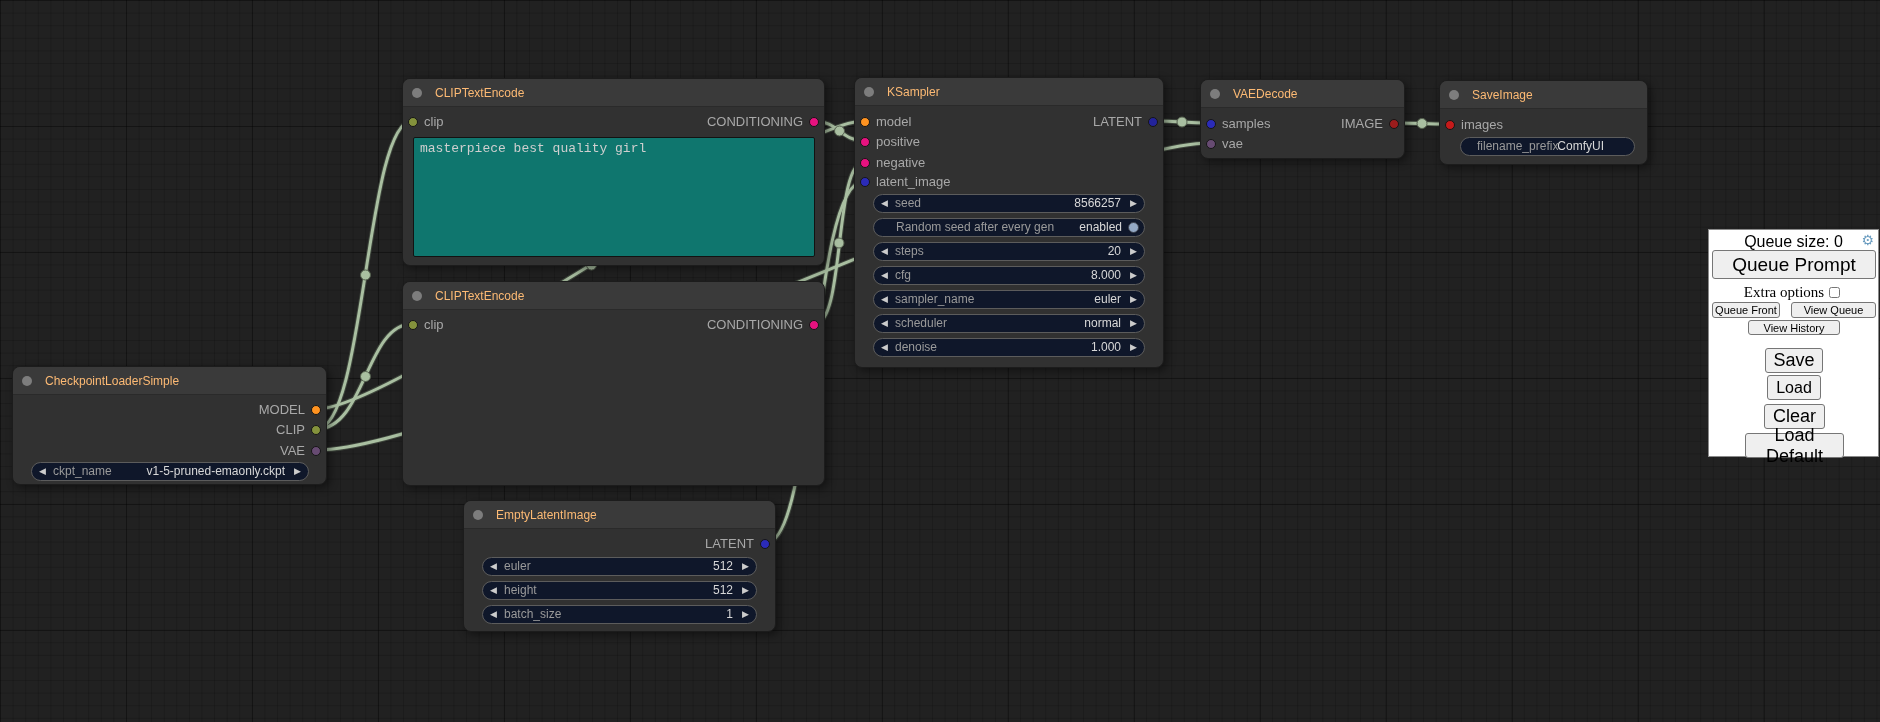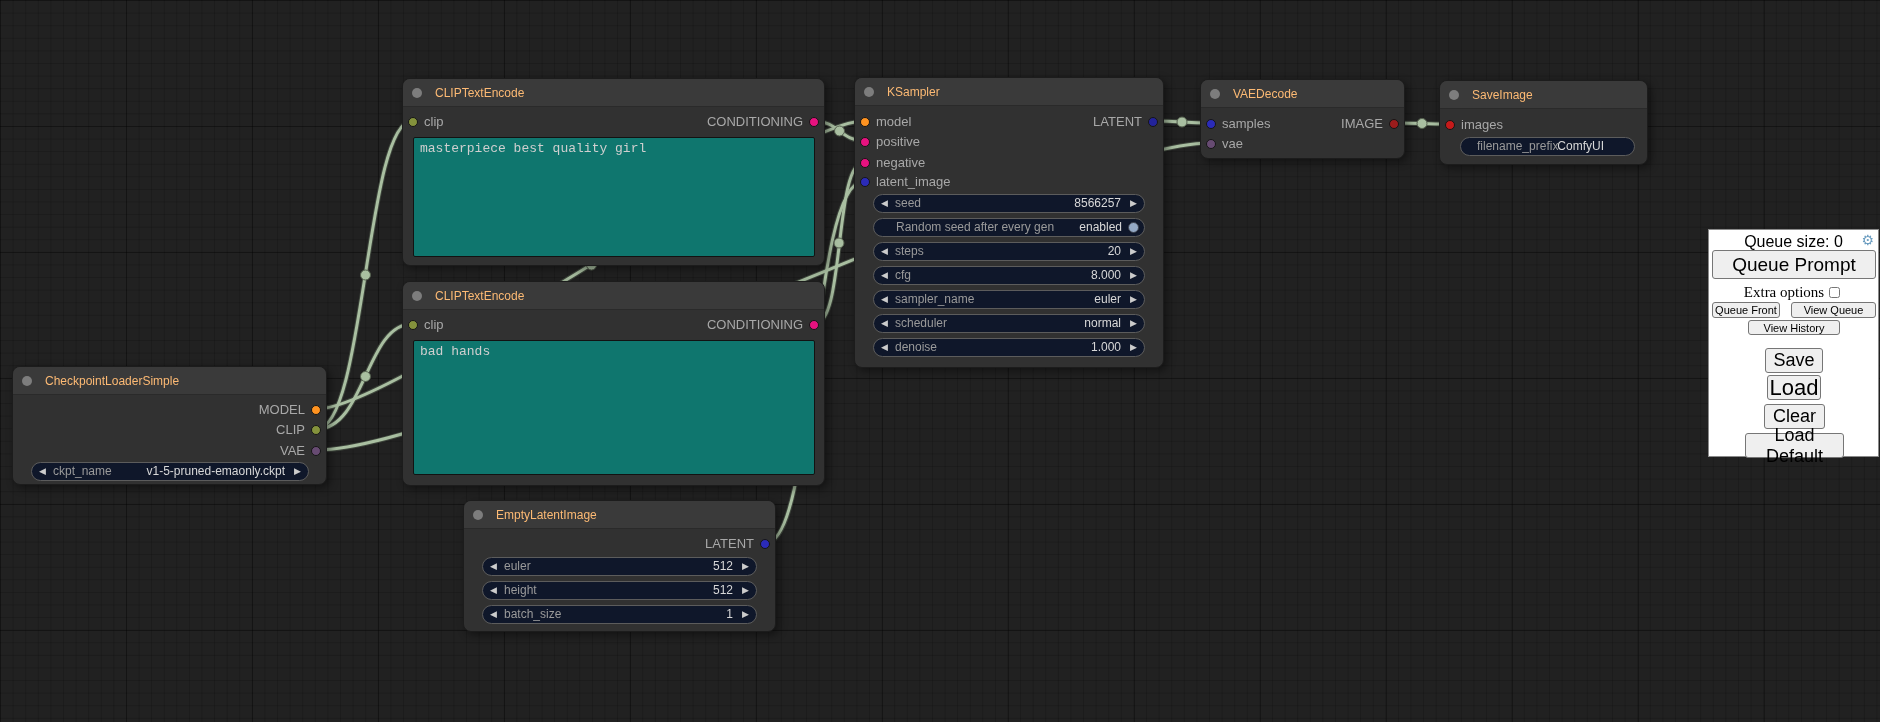--- a/index.html
+++ b/index.html
@@ -174,21 +174,20 @@
     <span class="ttext">CLIPTextEncode</span>
   </div>
   <div class="slot in" style="top:35px">
     <span class="dot" style="background-color: rgb(132, 146, 60);"></span>
     <span class="sl">clip</span>
   </div>
   <div class="slot out" style="top:35px">
     <span class="sl">CONDITIONING</span>
     <span class="dot" style="background-color: rgb(231, 18, 127);"></span>
   </div>
-  <div class="prompt" style="left:10px;right:9px;top:58px;height:135px;" role="textbox">bad hands</div>
 </div>
 
 <div class="node" style="left:854px;top:77px;width:310px;height:291px;">
   <div class="ntitle">
     <span class="tdot"></span>
     <span class="ttext">KSampler</span>
   </div>
   <div class="slot in" style="top:36px">
     <span class="dot" style="background-color: rgb(255, 147, 32);"></span>
     <span class="sl">model</span>
@@ -327,16 +326,16 @@
 
   <div class="extra">
     <span>Extra options</span><input type="checkbox" style="">
   </div>
 
   <div class="mbtn" style="top:72px;left:3px;width:68px;height:16px;font-size:11px;">Queue Front</div>
   <div class="mbtn" style="top:72px;left:82px;width:85px;height:16px;font-size:11px;">View Queue</div>
   <div class="mbtn" style="top:90px;left:39px;width:92px;height:15px;font-size:11px;">View History</div>
 
   <div class="mbtn" style="top:118px;left:56px;width:58px;height:25px;font-size:18px;">Save</div>
-  <div class="mbtn" style="top:145px;left:58px;width:54px;height:25px;font-size:22px;">Load</div>
+  <div class="mbtn" style="top:145px;left:58px;width:54px;height:25px;font-size:16px;">Load</div>
   <div class="mbtn" style="top:174px;left:55px;width:61px;height:25px;font-size:18px;">Clear</div>
   <div class="mbtn" style="top:203px;left:36px;width:99px;height:25px;font-size:18px;">Load Default</div>
 </div>
 
 </body></html>

